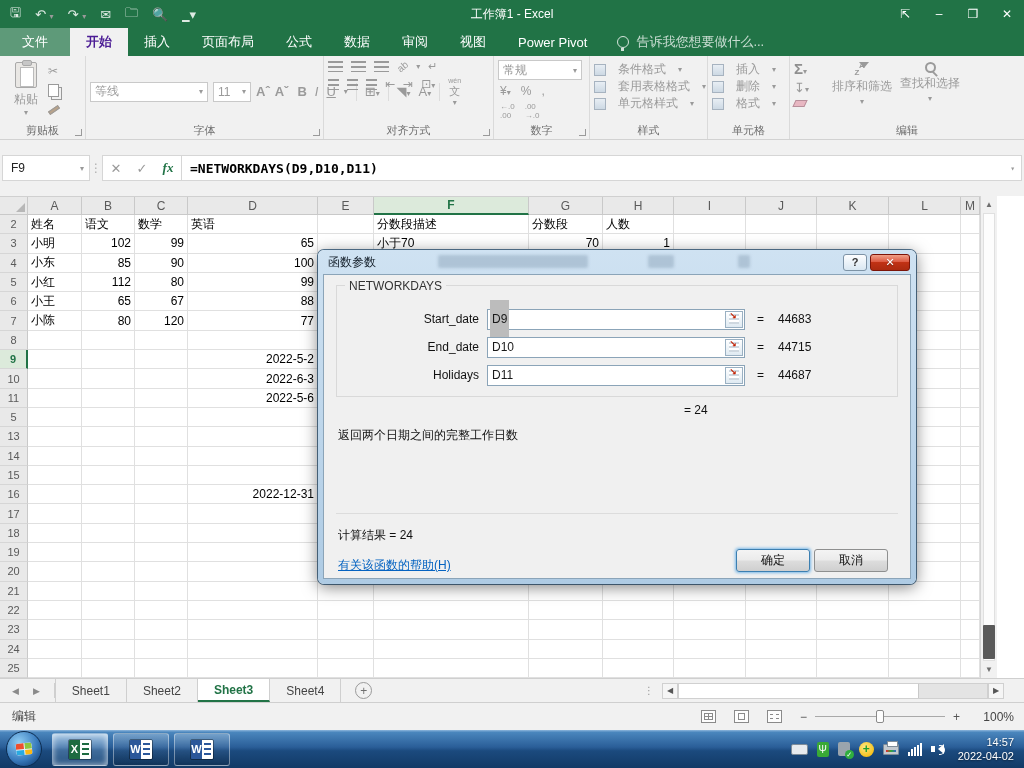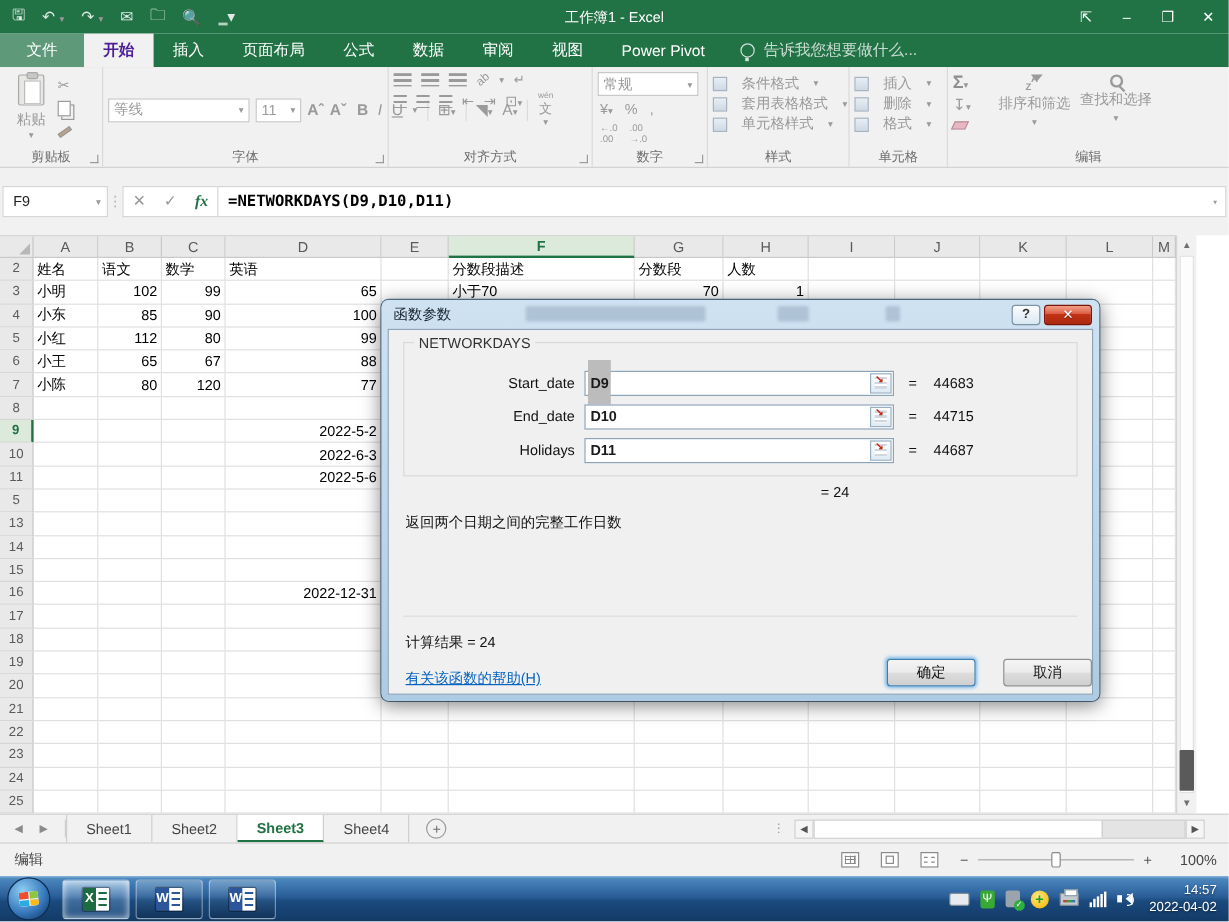--- a/index.html
+++ b/index.html
@@ -124,34 +124,34 @@
   .ghost { position:absolute; top:5px; height:13px; background:rgba(95,120,145,.28); filter:blur(1.5px); border-radius:2px; }
   .dlg-title-btns { margin-left:auto; display:flex; gap:3px; z-index:2; }
   .helpbtn { width:24px; height:17px; border:1px solid #7d93a6; border-radius:3px; background:linear-gradient(#fdfeff,#d9e7f2); color:#333; font-size:11px; font-weight:bold; display:flex; align-items:center; justify-content:center; }
   .closebtn { width:40px; height:17px; border:1px solid #7c1408; border-radius:3px; background:linear-gradient(#f0a088,#dd5a43 45%,#c23215 46%,#ab2a10); color:#fff; font-size:11px; font-weight:bold; display:flex; align-items:center; justify-content:center; text-shadow:0 1px 1px rgba(0,0,0,.4); }
   .dlg-body { position:absolute; left:5px; right:5px; top:24px; bottom:5px; background:#f0f0f0; border:1px solid #8ba4b8; font-size:12px; color:#1a1a1a; }
   .fnbox { position:absolute; left:12px; right:12px; top:10px; height:112px; border:1px solid #d9d9d9; }
   .fnname { position:absolute; left:8px; top:-7px; background:#f0f0f0; padding:0 4px; color:#333; }
   .argrow { position:absolute; left:0; right:0; height:22px; display:flex; align-items:center; }
   .arglabel { width:150px; text-align:right; padding-right:8px; color:#111; }
   .arginput { width:258px; height:21px; background:#fff; border:1px solid #8ba4b8; display:flex; align-items:center; padding:0 2px; position:relative; }
-  .argval { padding:12px 2px;font-weight:bold; }
+  .argval { padding:12px 2px; }
   .argval.selhl { background:#bcbcbc; }
   .rangebtn { position:absolute; right:1px; top:1px; width:18px; height:17px; border:1px solid #9ab0c2; background:linear-gradient(#fff,#dfeaf2); display:flex; align-items:center; justify-content:center; }
   .rangebtn .mini { width:10px; height:10px; background:repeating-linear-gradient(#cfd8e0 0 2px, #fff 2px 4px); position:relative; }
   .rangebtn .mini:after { content:"\2198"; position:absolute; left:0; top:-3px; color:#c22000; font-size:9px; font-weight:bold; }
   .argeq { margin-left:12px; color:#111; }
   .argres { margin-left:14px; color:#111; }
   .eqline { position:absolute; left:360px; top:128px; color:#111; }
   .desc { position:absolute; left:14px; top:152px; color:#111; }
   .arghelp { position:absolute; left:78px; top:182px; color:#111; }
   .dsep { position:absolute; left:12px; right:12px; top:238px; border-top:1px solid #dcdcdc; }
   .calcline { position:absolute; left:14px; top:252px; color:#111; }
   .dlg-link { position:absolute; left:14px; top:282px; color:#0563c1; text-decoration:underline; }
-  .dlg-btns { position:absolute; right:0; top:274px; display:flex; gap:23px; }
+  .dlg-btns { position:absolute; right:22px; top:274px; display:flex; gap:4px; }
   .dbtn { width:74px; height:23px; border:1px solid #8e8f8f; border-radius:3px; background:linear-gradient(#f4f4f4,#ebebeb 48%,#dddddd 52%,#cfcfcf); display:flex; align-items:center; justify-content:center; font-size:12px; color:#111; }
   .dbtn.focus { border:1px solid #3c7fb1; box-shadow:0 0 3px 1px #7ab8e8; }
 
   
   .sheetbar { position:absolute; left:0; top:678px; width:1024px; height:24px; background:#f1f1f1; border-top:1px solid #cfcfcf; display:flex; align-items:stretch; font-size:12px; }
   .snav { display:flex; align-items:center; gap:14px; padding:0 14px 0 12px; color:#8a8a8a; font-size:9px; }
   .sdiv { width:1px; background:#cfcfcf; margin:4px 0; }
   .stab { padding:0 16px; display:flex; align-items:center; color:#444; border-right:1px solid #cfcfcf; }
   .stab:first-of-type { border-left:1px solid #cfcfcf; }
   .stab.active { background:#fff; color:#217346; font-weight:bold; border-bottom:2px solid #217346; }

